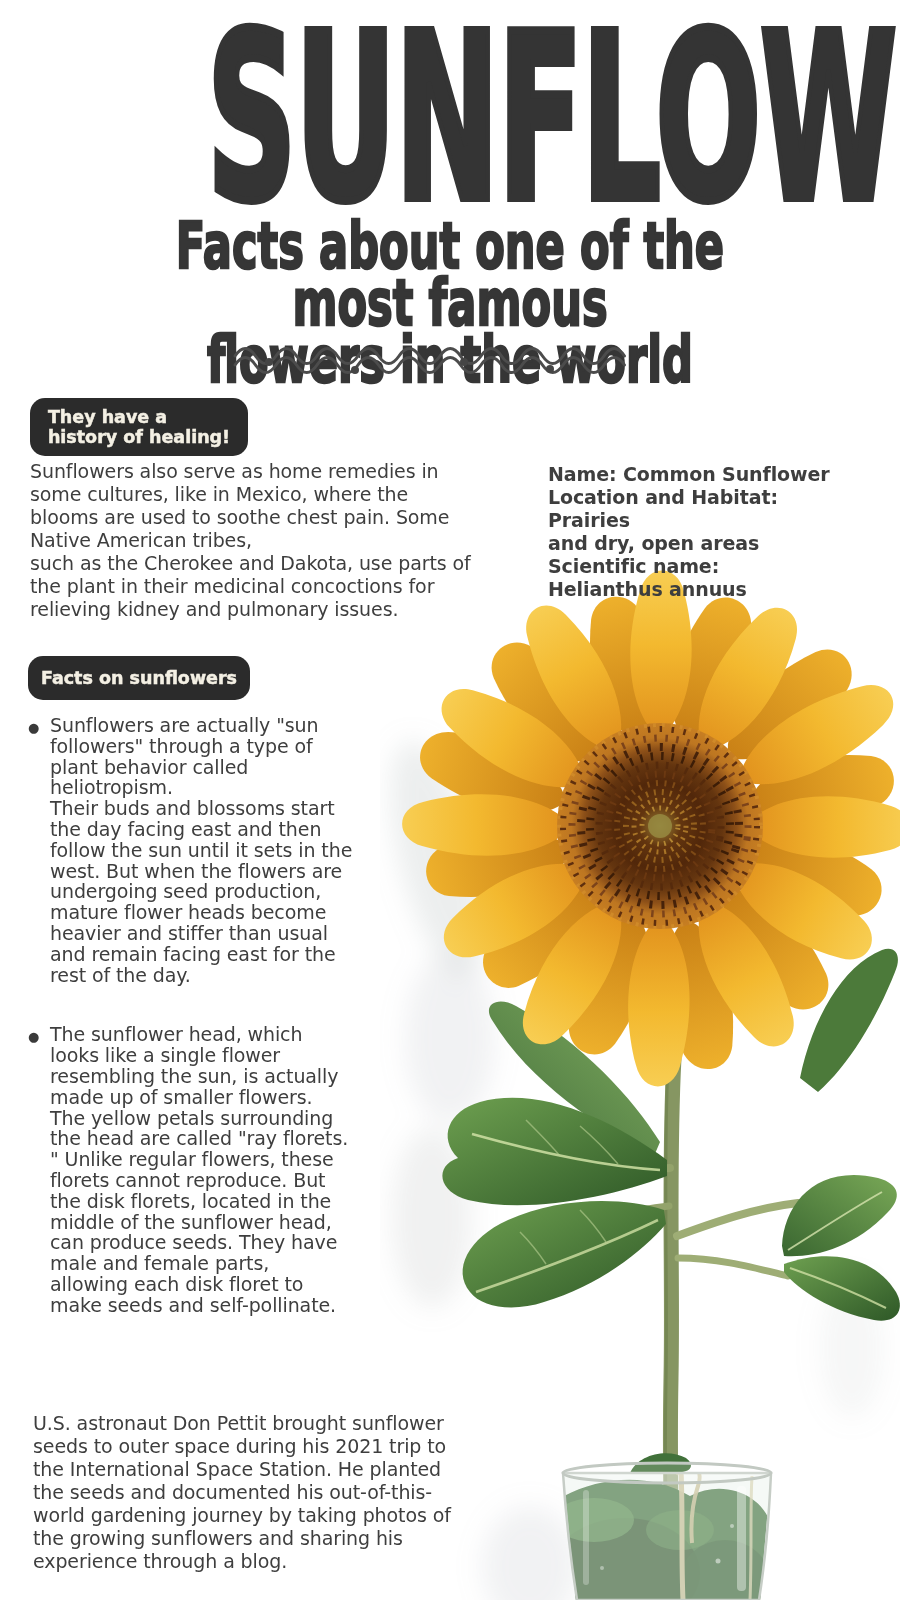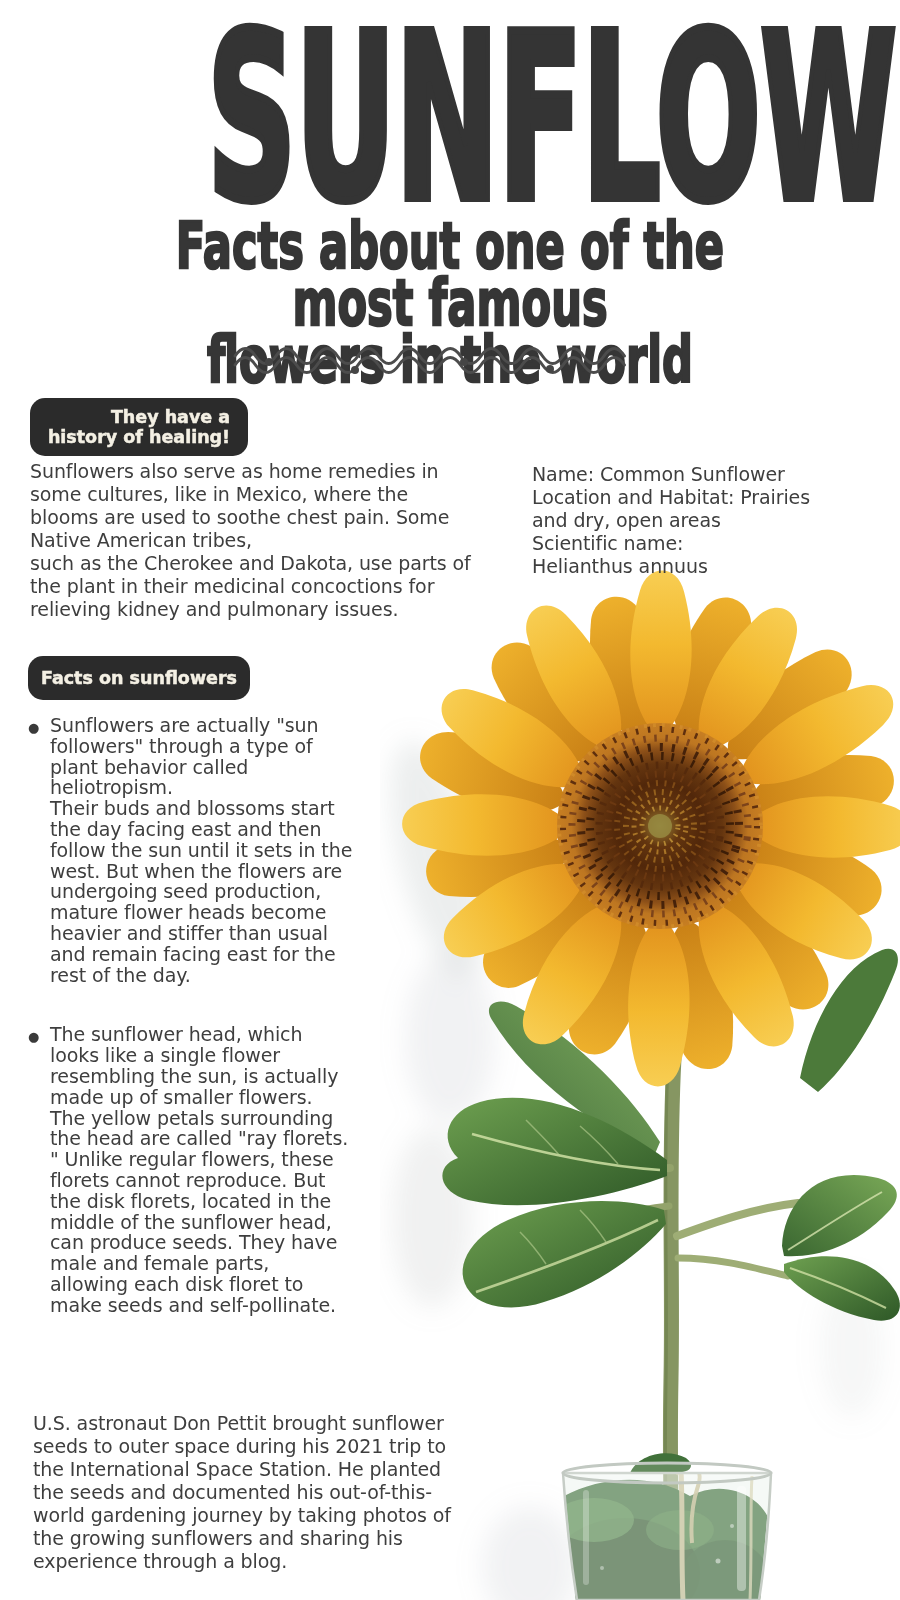--- a/index.html
+++ b/index.html
@@ -24,38 +24,38 @@
     white-space:pre-line;
     -webkit-text-stroke:2.5px #363636;
     transform:scale(0.675,1);transform-origin:center top;
     z-index:3;
   }
   .divider{position:absolute;left:233px;top:342px;z-index:3;}
 
   
   .badge{
     position:absolute;background:#2b2b2b;color:#f4f0e4;border-radius:15px;
-    display:flex;align-items:center;justify-content:center;text-align:right;
+    display:flex;align-items:center;justify-content:center;text-align:left;
     font-weight:bold;font-size:17.5px;line-height:20px;
     -webkit-text-stroke:0.5px #f4f0e4;
     z-index:4;box-sizing:border-box;padding:4px 8px;
   }
   .badge span{white-space:pre-line;}
   .badge-healing{left:30px;top:398px;width:218px;height:58px;}
   .badge-basic{left:556px;top:401px;width:221px;height:46px;}
   .badge-facts{left:28px;top:656px;width:222px;height:44px;}
   .badge-space{left:33px;top:1336px;width:222px;height:57px;}
 
   
   .body-text{
     position:absolute;font-size:19px;line-height:23px;color:#3e3e3e;
     white-space:pre-line;letter-spacing:-0.1px;z-index:4;
   }
   .text-healing{left:30px;top:460px;width:468px;}
-  .text-basic{left:532px;top:463px;width:310px;}
+  .text-basic{left:548px;top:463px;width:310px;font-weight:bold;}
   .text-space{left:33px;top:1412px;width:468px;}
 
   .facts-list{
     position:absolute;left:28px;top:715px;width:436px;margin:0;padding:0;
     list-style:none;z-index:4;
   }
   .facts-list li{
     position:relative;padding-left:22px;margin:0 0 39px 0;
     font-size:19px;line-height:20.8px;color:#3e3e3e;letter-spacing:-0.1px;
   }

